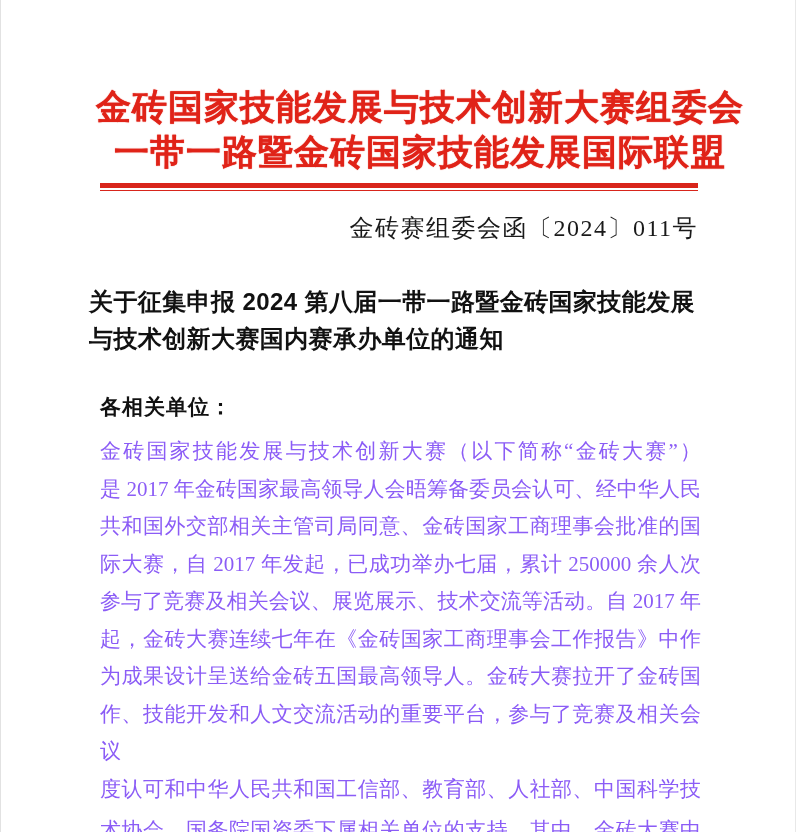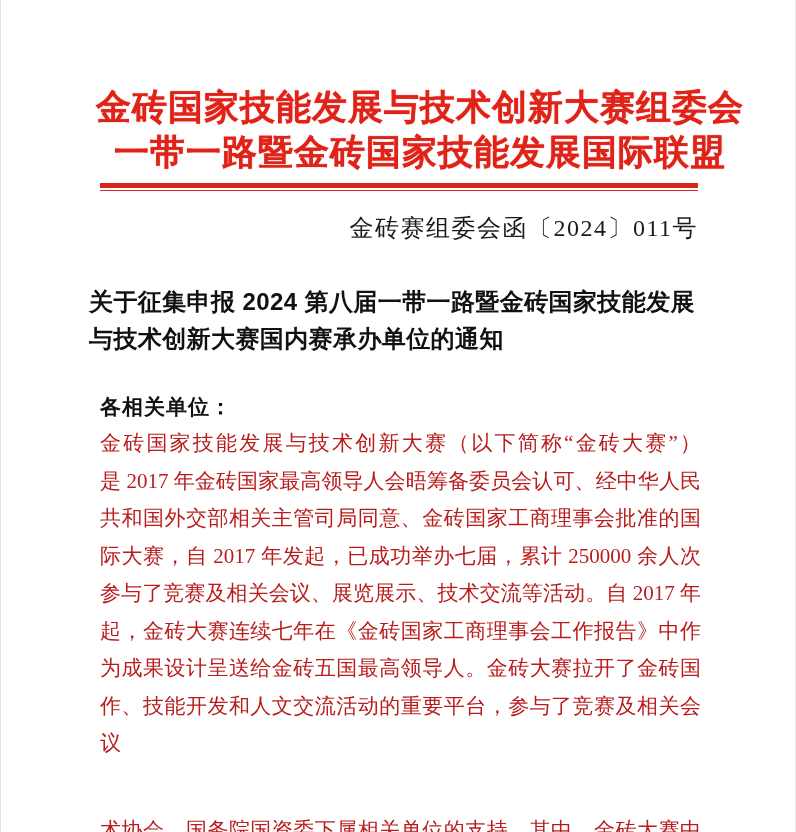--- a/index.html
+++ b/index.html
@@ -109,28 +109,28 @@
     width: 601px;
   }
 
   .salutation {
     font-family: "Liberation Sans", "DejaVu Sans", sans-serif;
     font-weight: bold;
     font-size: 21px;
     line-height: 36px;
     color: #111111;
     letter-spacing: 1px;
-    margin-bottom: 0;
+    margin-bottom: 8px;
   }
 
   .body-line {
     font-family: "Liberation Serif", "DejaVu Serif", serif;
     font-size: 21px;
     line-height: 37.5px;
-    color: #b91c1c;
+    color: #8b5cf6;
     white-space: nowrap;
     text-align: justify;
     letter-spacing: 0px;
   }
 
   
   .body-line > span {
     display: inline-block;
     width: 100%;
     text-align: justify;
@@ -198,20 +198,23 @@
     </div>
     <div class="body-line">
       <span>起，金砖大赛连续七年在《金砖国家工商理事会工作报告》中作</span>
     </div>
     <div class="body-line">
       <span>为成果设计呈送给金砖五国最高领导人。金砖大赛拉开了金砖国</span>
     </div>
     <div class="body-line">
       <span>作、技能开发和人文交流活动的重要平台，参与了竞赛及相关会议</span>
     </div>
+    <div class="body-line">
+      <span>度认可和中华人民共和国工信部、教育部、人社部、中国科学技</span>
+    </div>
   </div>
 
   <div class="clipped-line">
     <div class="body-line">
       <span>术协会、国务院国资委下属相关单位的支持。其中，金砖大赛中</span>
     </div>
   </div>
 
 </div>
 

